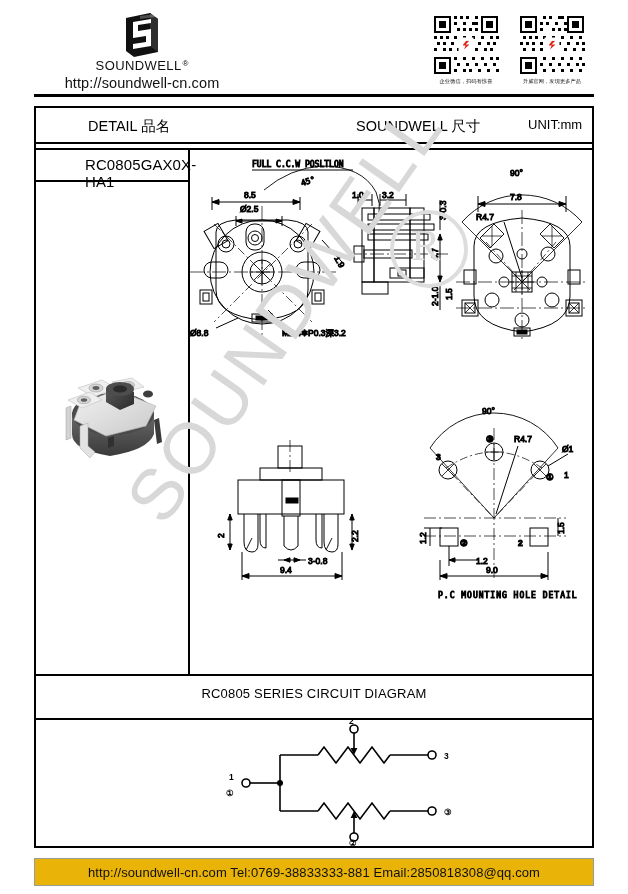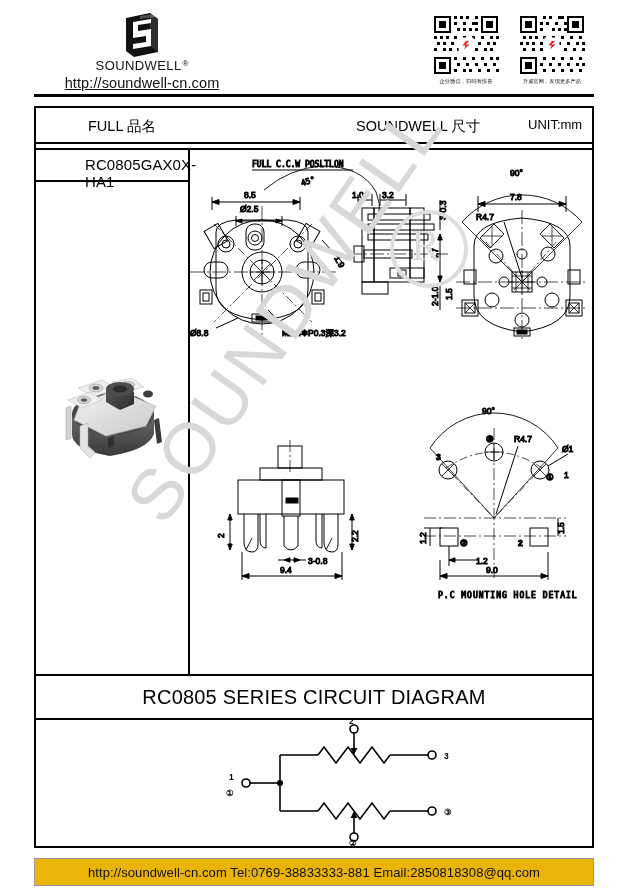--- a/index.html
+++ b/index.html
@@ -13,21 +13,21 @@
   }
   .page{position:absolute;left:0;top:0;width:512px;height:894px;}
 
   
   .header{position:absolute;left:0;top:0;width:628px;height:98px;}
   .logo-block{position:absolute;left:42px;top:12px;width:200px;text-align:center;}
   .logo-mark{width:44px;height:46px;margin:0 auto;display:block;}
   .logo-row{display:flex;align-items:flex-end;justify-content:center;margin-top:1px;}
   .logo-word{font-size:13px;letter-spacing:.4px;font-weight:400;color:#111;line-height:13px;}
   .logo-reg{font-size:8px;line-height:8px;margin-left:1px;margin-bottom:4px;}
-  .logo-url{font-size:14.5px;color:#111;margin-top:3px;letter-spacing:.1px;text-decoration:underline;}
+  .logo-url{font-size:14.5px;color:#111;margin-top:3px;letter-spacing:.1px;}
 
   .qr-wrap{position:absolute;left:432px;top:14px;display:flex;gap:18px;}
   .qr-item{width:68px;}
   .qr-canvas{width:68px;height:62px;position:relative;background:#fff;}
   .qr-cap{font-size:5.2px;text-align:center;margin-top:2px;color:#111;letter-spacing:.1px;white-space:nowrap;font-family:"DejaVu Sans", sans-serif;}
   .qr-center{position:absolute;left:50%;top:50%;transform:translate(-50%,-50%);
              width:15px;height:15px;background:#fff;display:flex;align-items:center;justify-content:center;}
   .qr-center i{display:block;width:7px;height:9px;background:#e2231a;
                clip-path:polygon(55% 0,100% 0,45% 45%,100% 45%,20% 100%,45% 55%,0 55%);}
 
@@ -45,21 +45,21 @@
   .row-main{position:relative;height:528px;border-top:2px solid #000;border-bottom:2px solid #000;box-sizing:border-box;}
   .col-left{position:absolute;left:0;top:0;width:154px;height:100%;border-right:2px solid #000;box-sizing:border-box;}
   .model-cell{height:32px;border-bottom:2px solid #000;box-sizing:border-box;position:relative;}
   .model-txt{position:absolute;left:9px;top:6px;font-size:15px;letter-spacing:.1px;margin-left:40px;}
   .photo-cell{position:relative;height:494px;}
   .product-photo{position:absolute;left:14px;top:182px;width:126px;height:104px;}
 
   .col-right{position:absolute;left:154px;top:0;right:0;height:100%;overflow:hidden;}
 
   .row-title{height:44px;border-bottom:2px solid #000;box-sizing:border-box;position:relative;}
-  .circ-title{position:absolute;width:100%;text-align:center;top:10px;font-size:20px;letter-spacing:.2px;}
+  .circ-title{position:absolute;width:100%;text-align:center;top:10px;font-size:13px;letter-spacing:.2px;}
 
   .row-circuit{height:126px;position:relative;}
 
   
   .footer{position:absolute;left:34px;top:858px;width:560px;height:28px;
           background:#eab308;border:1px solid #9a9a9a;box-sizing:border-box;}
   .footer-txt{position:absolute;width:100%;text-align:center;top:6px;font-size:13px;color:#111;letter-spacing:.1px;}
 
   
   .wm{position:absolute;left:150px;top:300px;width:420px;height:420px;pointer-events:none;}
@@ -248,21 +248,21 @@
         <div class="qr-cap">升威官网，发现更多产品</div>
       </div>
     </div>
 
     <div class="hdr-rule"></div>
   </div>
 
   <div class="tbl">
 
     <div class="row-head">
-      <div class="th-model">FULL 品名</div>
+      <div class="th-model">DETAIL 品名</div>
       <div class="th-dims">SOUNDWELL 尺寸</div>
       <div class="th-unit">UNIT:mm</div>
     </div>
 
     <div class="row-gap"></div>
 
     <div class="row-main">
 
       <div class="col-left">
         <div class="model-cell">

